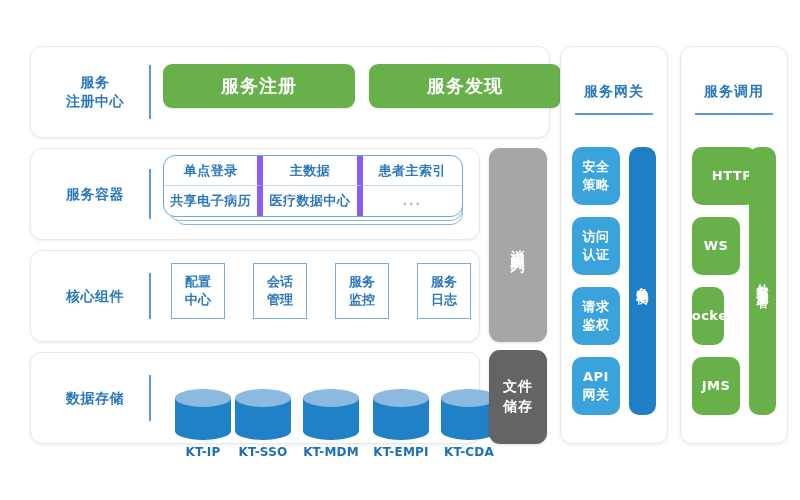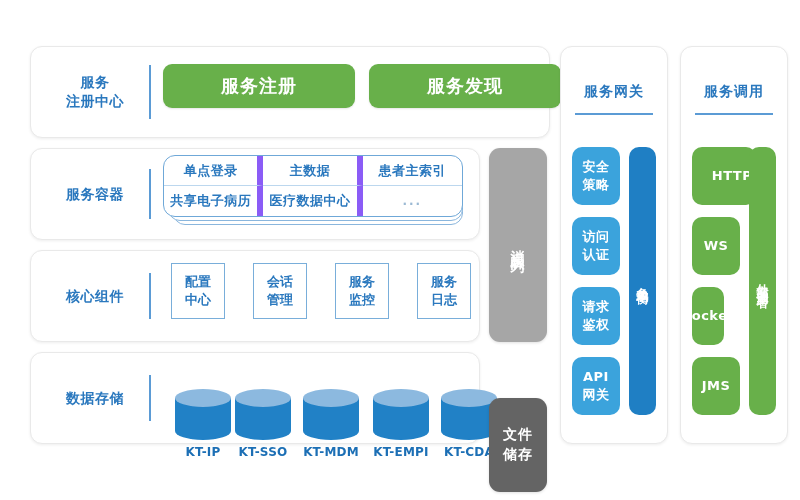--- a/index.html
+++ b/index.html
@@ -293,21 +293,21 @@
             <div class="db-body"></div>
             <div class="db-top"></div>
         </div>
         <div class="db-label">KT-CDA</div>
       </div>
     </div>
   </div>
 
   <div class="grey-block vert-text" style="left:489px;top:148px;width:58px;height:194px;background:#a6a6a6;">消息队列</div>
 
-  <div class="grey-block" style="left:489px;top:350px;width:58px;height:94px;background:#646464;margin-top:48px;">
+  <div class="grey-block" style="left:489px;top:350px;width:58px;height:94px;background:#646464;">
     <span class="two-line">
       <span>文件</span><br>
       <span>储存</span>
     </span>
   </div>
 
   <div class="panel" style="left:560px;top:46px;width:108px;height:398px;">
     <div class="col-title" style="top:36px;">服务网关</div>
     <div class="col-rule" style="left:14px;right:14px;top:66px;"></div>
 

